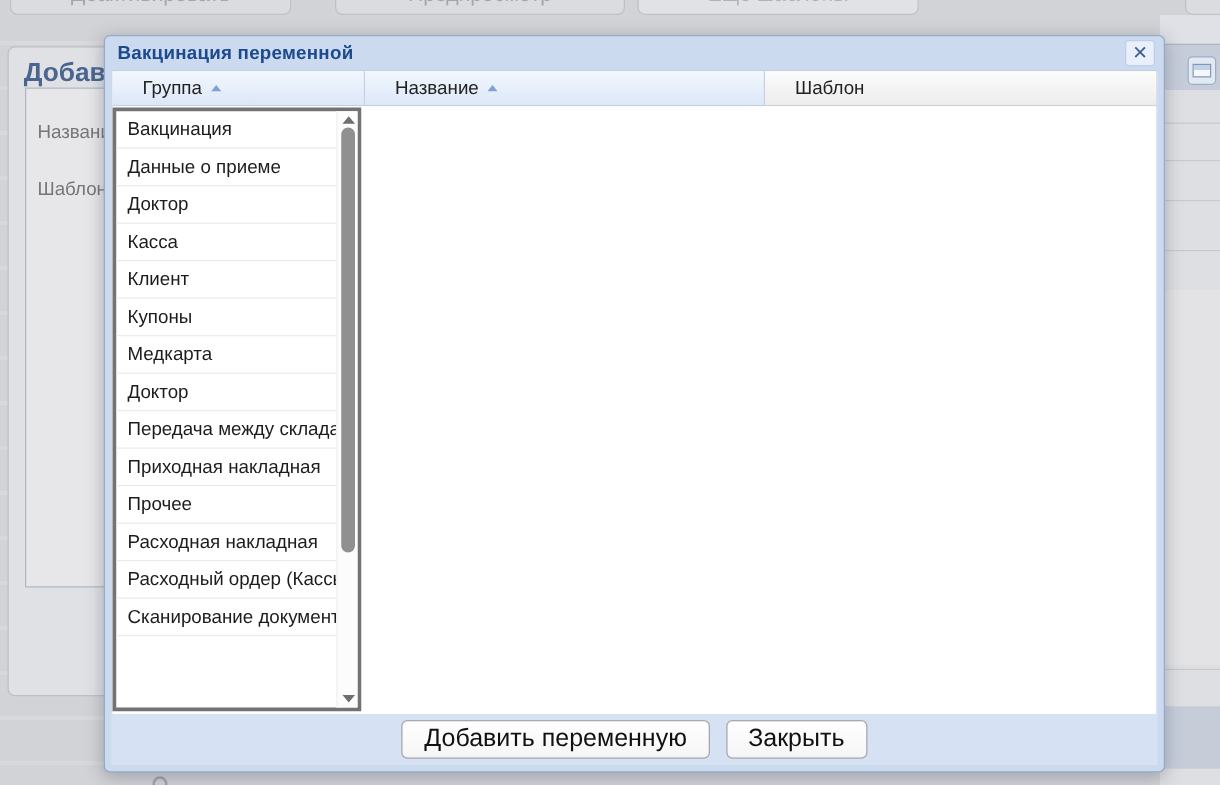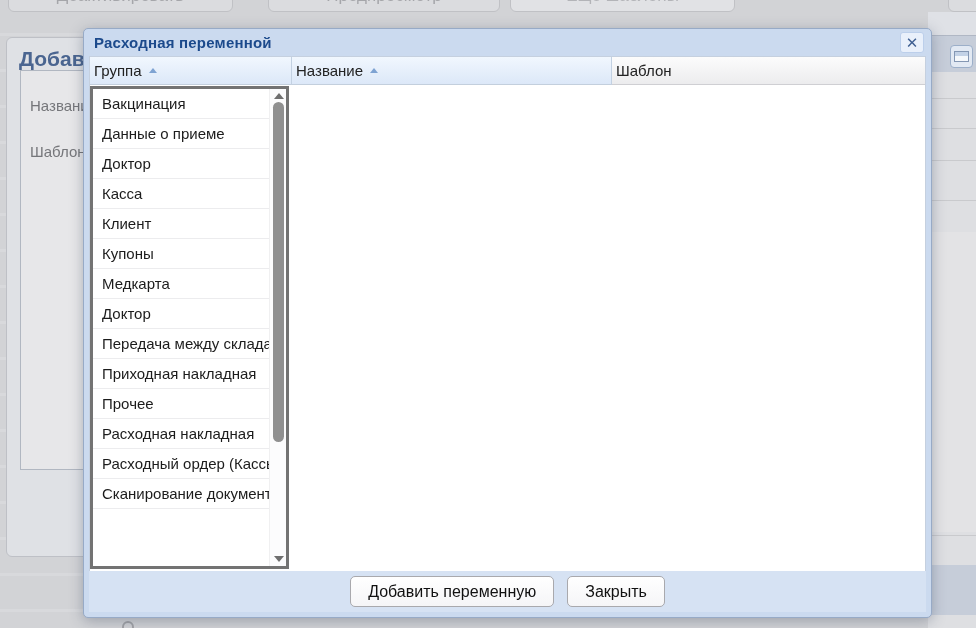--- a/index.html
+++ b/index.html
@@ -80,21 +80,21 @@
   .close-btn {
     position:absolute; right:2px; top:3px; width:24px; height:21px;
     background:#e9f0fb; border:1px solid #bccfeb; border-radius:3px;
     display:flex; align-items:center; justify-content:center; cursor:pointer;
   }
   .close-x { font-size:15px; font-weight:900; color:#3f5f92; line-height:1; }
 
   .grid { background:#fff; height:515px; border:1px solid #c5d0df; border-bottom:none; position:relative; }
   .grid-header { display:flex; height:28px; }
   .hcell {
-    display:flex; align-items:center; padding-left:4px;
+    display:flex; align-items:center; padding-left:24px;
     font-size:15px; color:#222; white-space:nowrap; overflow:hidden;
   }
   .hcell-sorted {
     background:linear-gradient(#f1f7fe,#dce8f8);
     border-right:1px solid #c3d1e2; border-bottom:1px solid #c3cfdd;
   }
   .hcell-group    { width:202px; }
   .hcell-name     { width:320px; }
   .hcell-template {
     flex:1; background:linear-gradient(#fcfcfc,#ececee);
@@ -133,21 +133,21 @@
 
   
   .window-footer {
     height:41px; background:#d6e2f3;
     display:flex; align-items:center; justify-content:center; gap:13px;
   }
   .btn {
     height:31px; padding:0 17px;
     background:linear-gradient(#ffffff,#f5f5f7);
     border:1px solid #a9a9ad; border-radius:5px;
-    font-family:inherit; font-size:16px; color:#111; cursor:pointer; white-space:nowrap;
+    font-family:inherit; font-size:20px; color:#111; cursor:pointer; white-space:nowrap;
   }
 </style>
 </head>
 <body>
 
 <div class="page">
 
   <div class="top-btn tb1">Деактивировать</div>
   <div class="top-btn tb2">Предпросмотр</div>
   <div class="top-btn tb3">Ещё шаблоны</div>
@@ -175,21 +175,21 @@
       <div class="rs-block"></div>
       <div class="rs-line" style="top:463px"></div>
       <div class="rs-band2"></div>
     </div>
   </div>
 
   <div class="bottom-circle"></div>
 
   <div class="window">
     <div class="window-header">
-      <span class="window-title">Расходная переменной</span>
+      <span class="window-title">Вакцинация переменной</span>
       <div class="close-btn">
         <span class="close-x">✕</span>
       </div>
     </div>
 
     <div class="grid">
       <div class="grid-header">
         <div class="hcell hcell-group hcell-sorted">
           <span>Группа</span>
           <span class="sort-arrow"></span>

